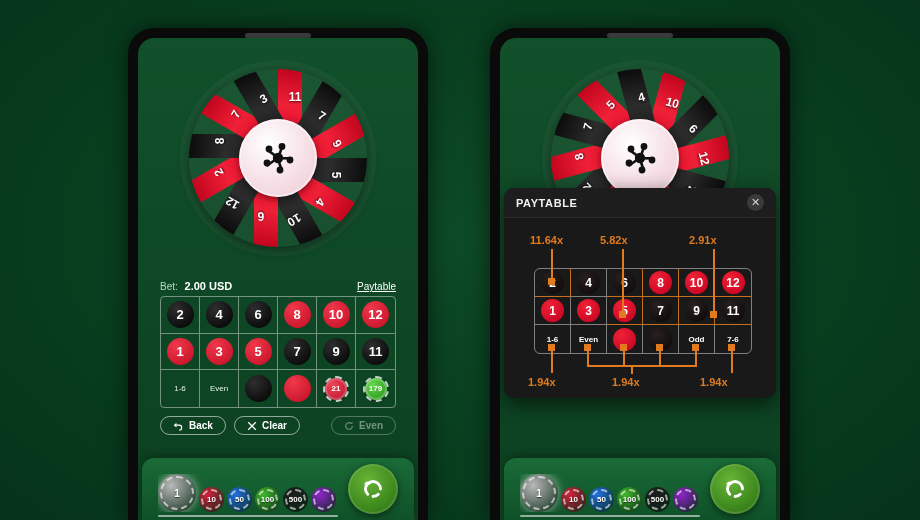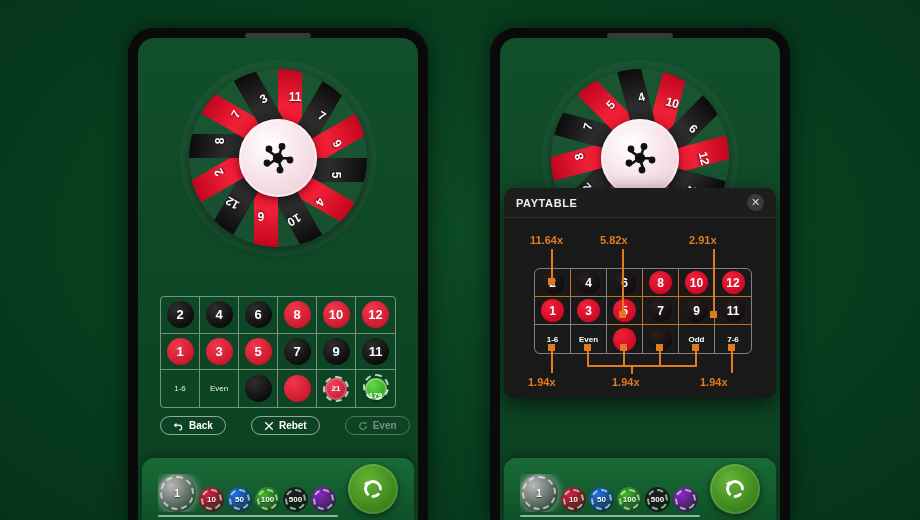--- a/index.html
+++ b/index.html
@@ -130,32 +130,31 @@
     display: flex; align-items: center; justify-content: center;
     font-size: 8px; font-weight: 700; color: #fff;
   }
   .chip-sm.red {
     background: radial-gradient(circle at 35% 30%, #ef4256, #b3132b);
     box-shadow: inset 0 0 0 2px rgba(255,255,255,.2), 0 1px 3px rgba(0,0,0,.45);
   }
   .chip-sm.green {
     background: radial-gradient(circle at 35% 30%, #64d84a, #1e8c16);
     box-shadow: inset 0 0 0 2px rgba(255,255,255,.25), 0 1px 3px rgba(0,0,0,.45);
-    align-items: flex-end;
   }
   .chip-sm::before {
     content: ''; position: absolute;
     width: 22px; height: 22px; border-radius: 50%;
     border: 2px dashed rgba(255,255,255,.75);
   }
 
   
   .actions {
     position: absolute; left: 22px; right: 22px; top: 378px;
-    display: flex; align-items: center; gap: 25px;
+    display: flex; align-items: center; gap: 8px;
   }
   .abtn {
     height: 19px; padding: 0 12px;
     border: 1px solid rgba(255,255,255,.55);
     border-radius: 10px;
     color: #fff; font-size: 10px; font-weight: 700;
     display: flex; align-items: center; gap: 5px;
     cursor: pointer;
   }
   .abtn.dim { border-color: rgba(255,255,255,.28); color: rgba(255,255,255,.42); margin-left: auto; }
@@ -337,20 +336,27 @@
               <circle cx="32" cy="22" r="3.4"></circle>
               <circle cx="22" cy="32" r="3.4"></circle>
               <circle cx="9" cy="25" r="3.4"></circle>
               <circle cx="11" cy="11" r="3.4"></circle>
             </g>
           </svg>
         </div>
       </div>
     </div>
 
+    <div class="betbar">
+      <div>
+        <span class="lbl">Bet:</span>
+        <span class="val">2.00 USD</span>
+      </div>
+      <span class="paytable-link">Paytable</span>
+    </div>
 
     <div class="grid" id="betGrid">
         <div class="cell">
           <div class="ball black">2</div>
         </div>
         <div class="cell">
           <div class="ball black">4</div>
         </div>
         <div class="cell">
           <div class="ball black">6</div>
@@ -411,21 +417,21 @@
         <svg width="11" height="11" viewBox="0 0 16 16">
           <path d="M5 4 L1 7.5 L5 11 Z" fill="#fff"></path>
           <path d="M3.5 7.5 H9 a3.6 3.6 0 0 1 0 7.2" fill="none" stroke="#fff" stroke-width="1.7"></path>
         </svg>
         <span>Back</span>
       </div>
       <div class="abtn">
         <svg width="10" height="10" viewBox="0 0 16 16">
           <path d="M2 2 L14 14 M14 2 L2 14" stroke="#fff" stroke-width="2" fill="none"></path>
         </svg>
-        <span>Rebet</span>
+        <span>Clear</span>
       </div>
       <div class="abtn dim">
         <svg width="10" height="10" viewBox="0 0 16 16">
           <path d="M13.3 8 a5.3 5.3 0 1 1 -1.9 -4.1" fill="none" stroke="currentColor" stroke-width="1.8"></path>
           <path d="M13.6 1 L13.6 4.5 L10.2 4.2 Z" fill="currentColor"></path>
         </svg>
         <span>Even</span>
       </div>
     </div>
 

